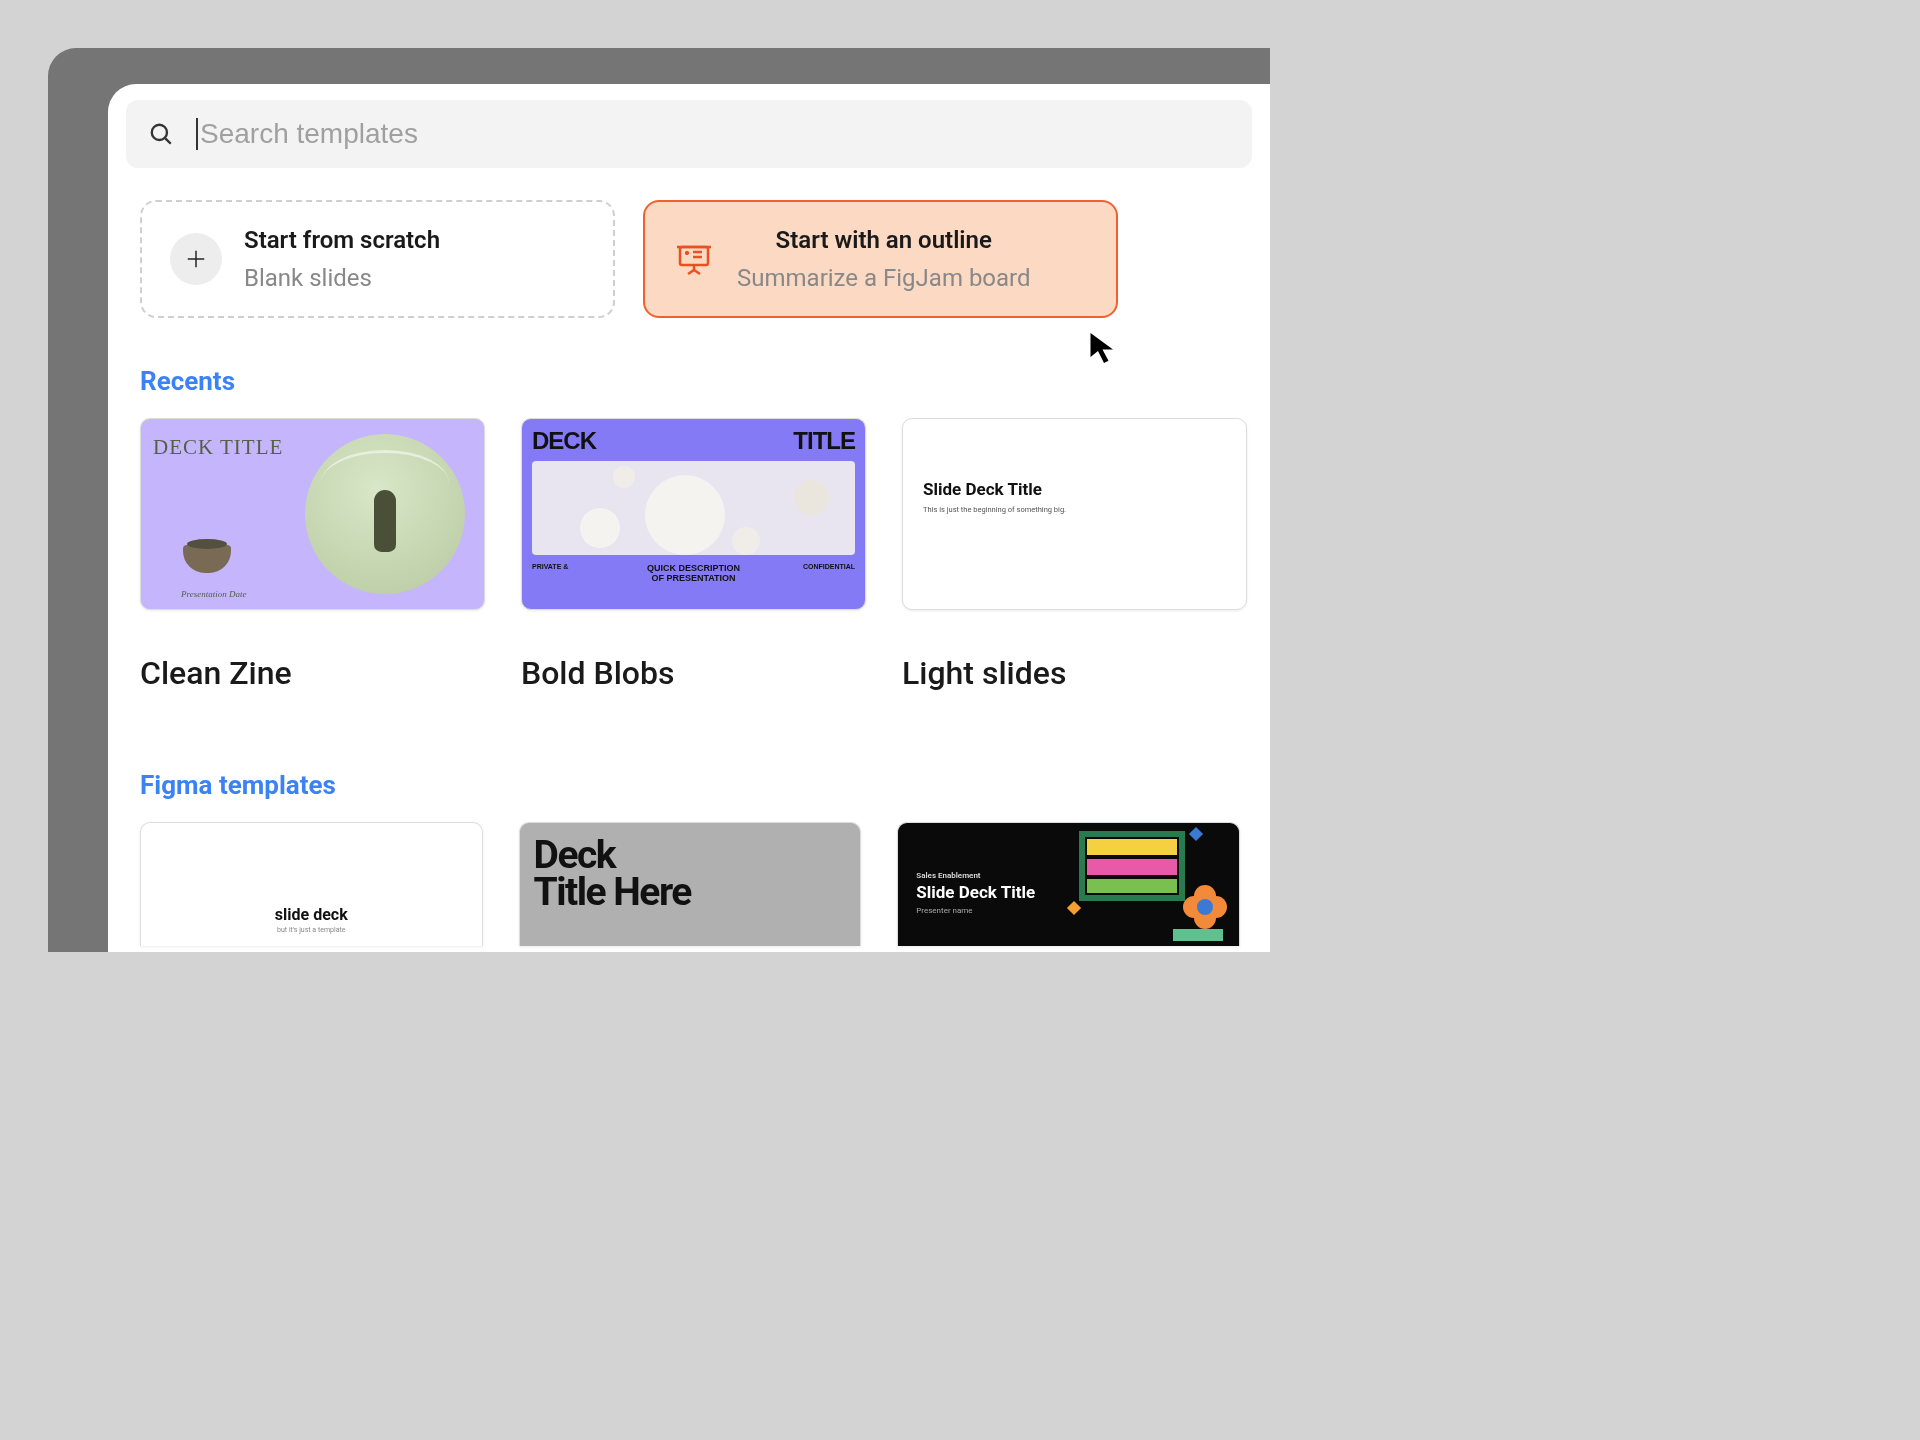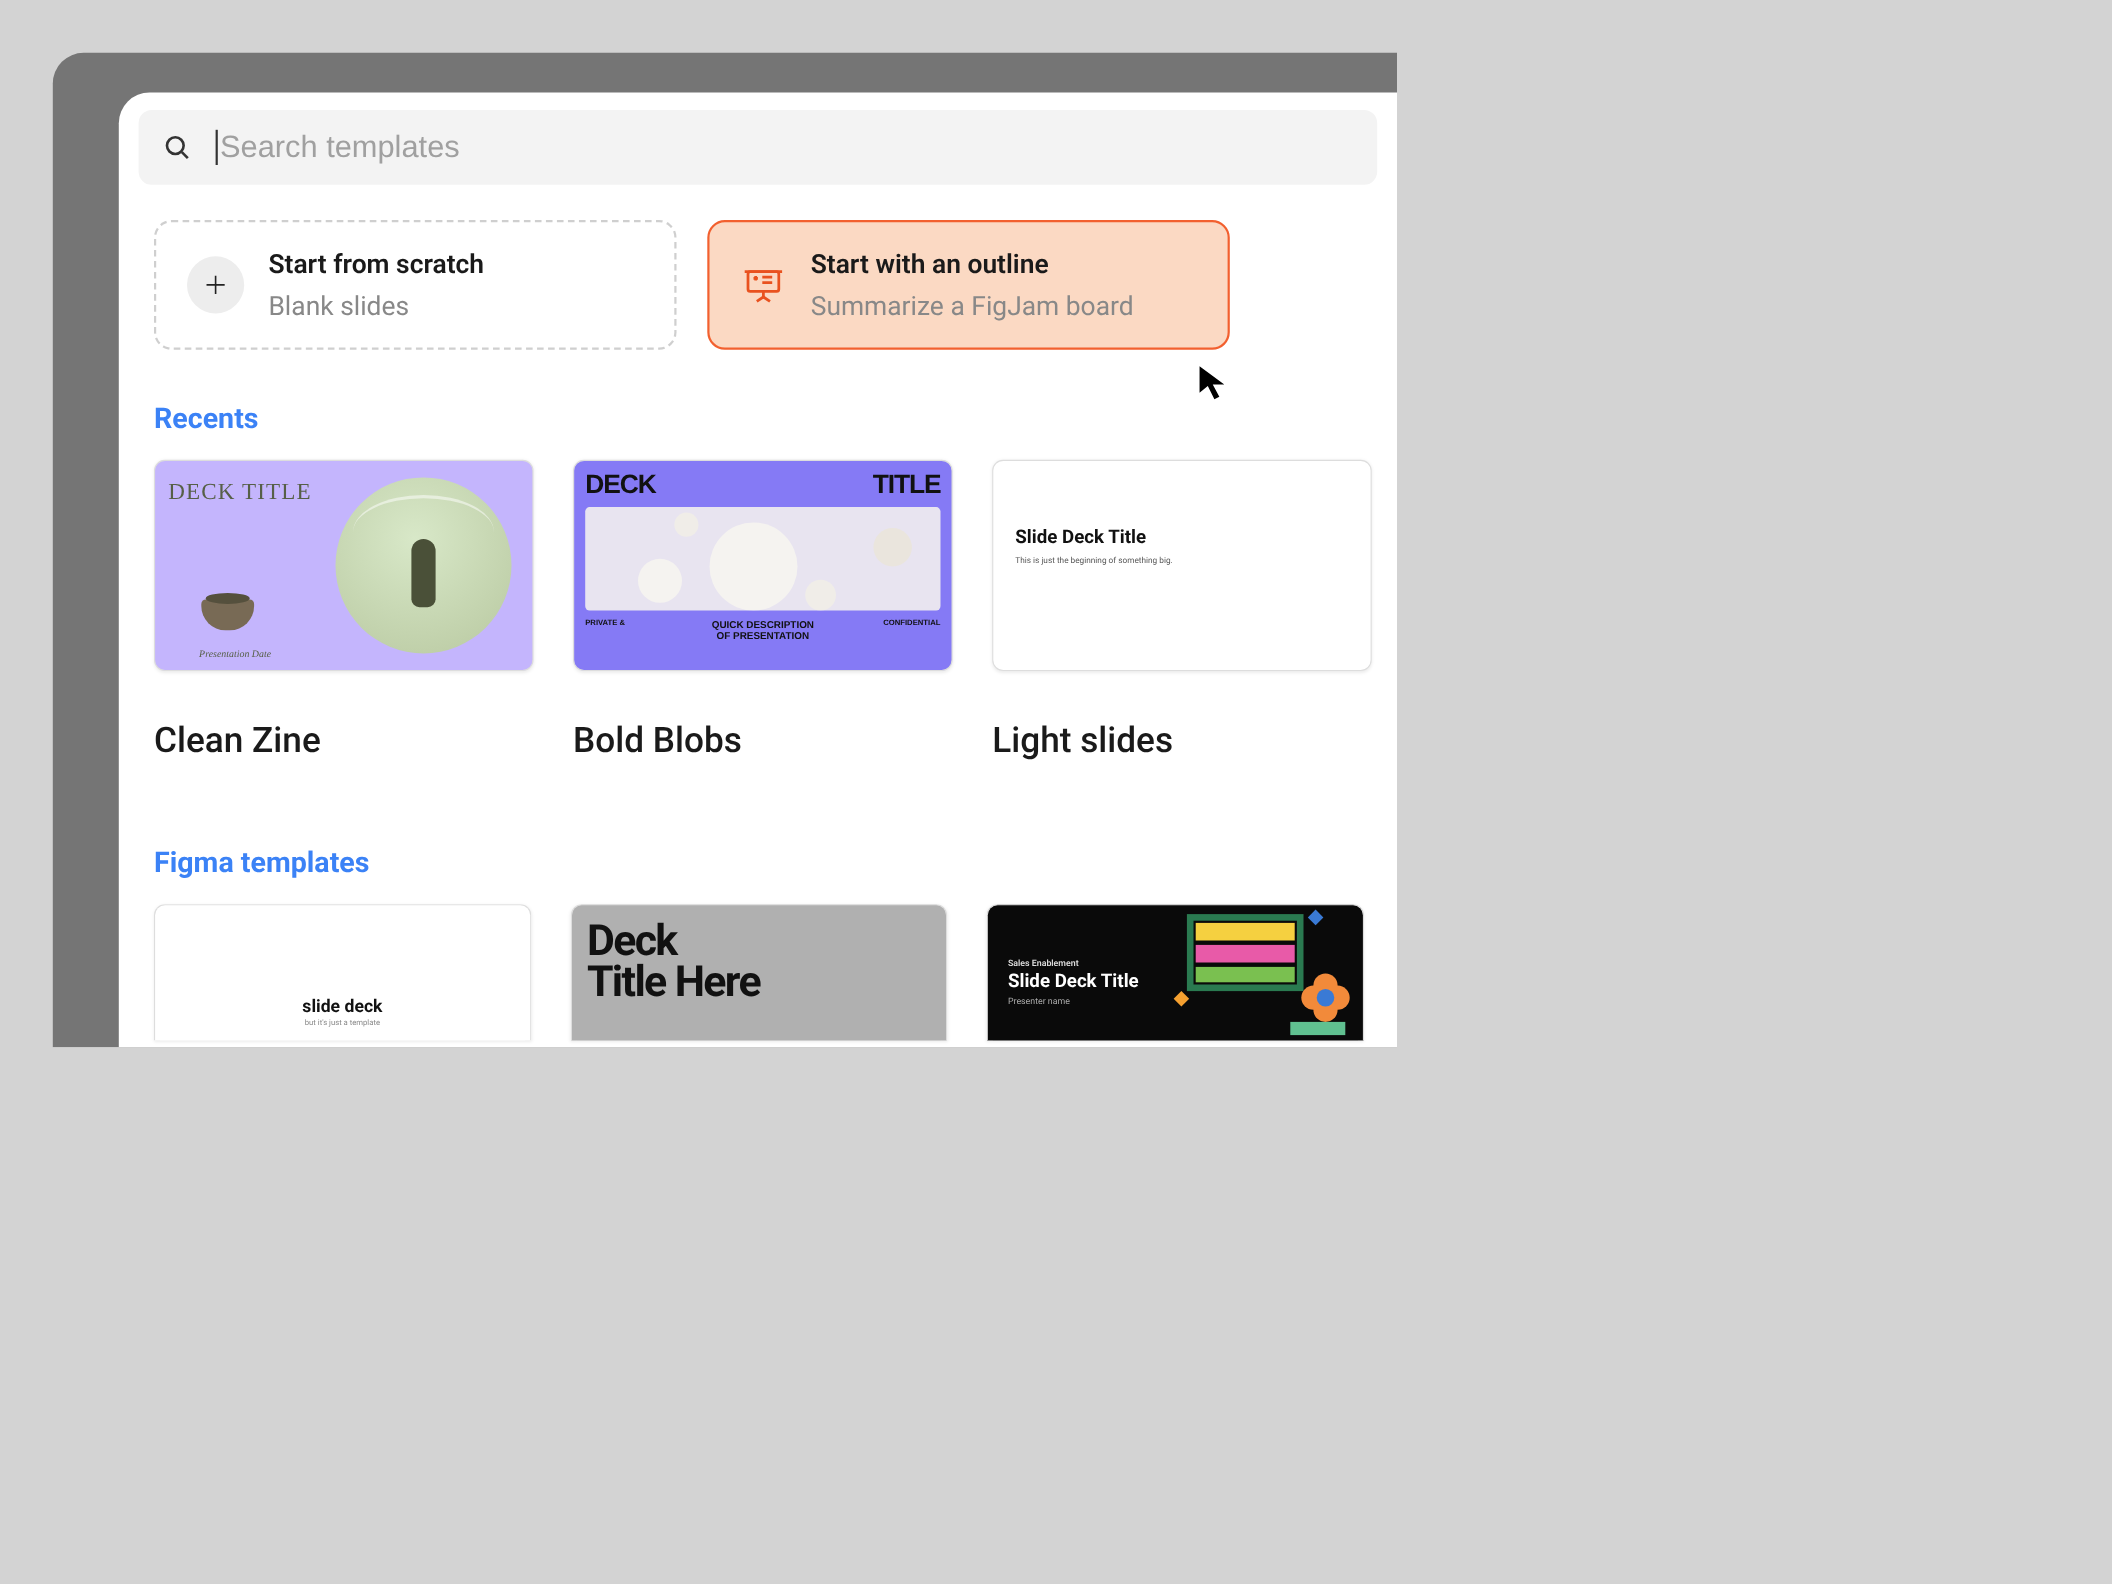--- a/index.html
+++ b/index.html
@@ -79,20 +79,21 @@
       gap: 22px;
       cursor: pointer;
     }
     .action-card.scratch {
       border: 2px dashed #cfcfcf;
       background: #ffffff;
     }
     .action-card.outline {
       border: 2px solid #f2602f;
       background: #fbd9c3;
+      text-align: center;
     }
     .plus-circle {
       width: 52px;
       height: 52px;
       border-radius: 50%;
       background: #ededed;
       display: flex;
       align-items: center;
       justify-content: center;
       flex-shrink: 0;

